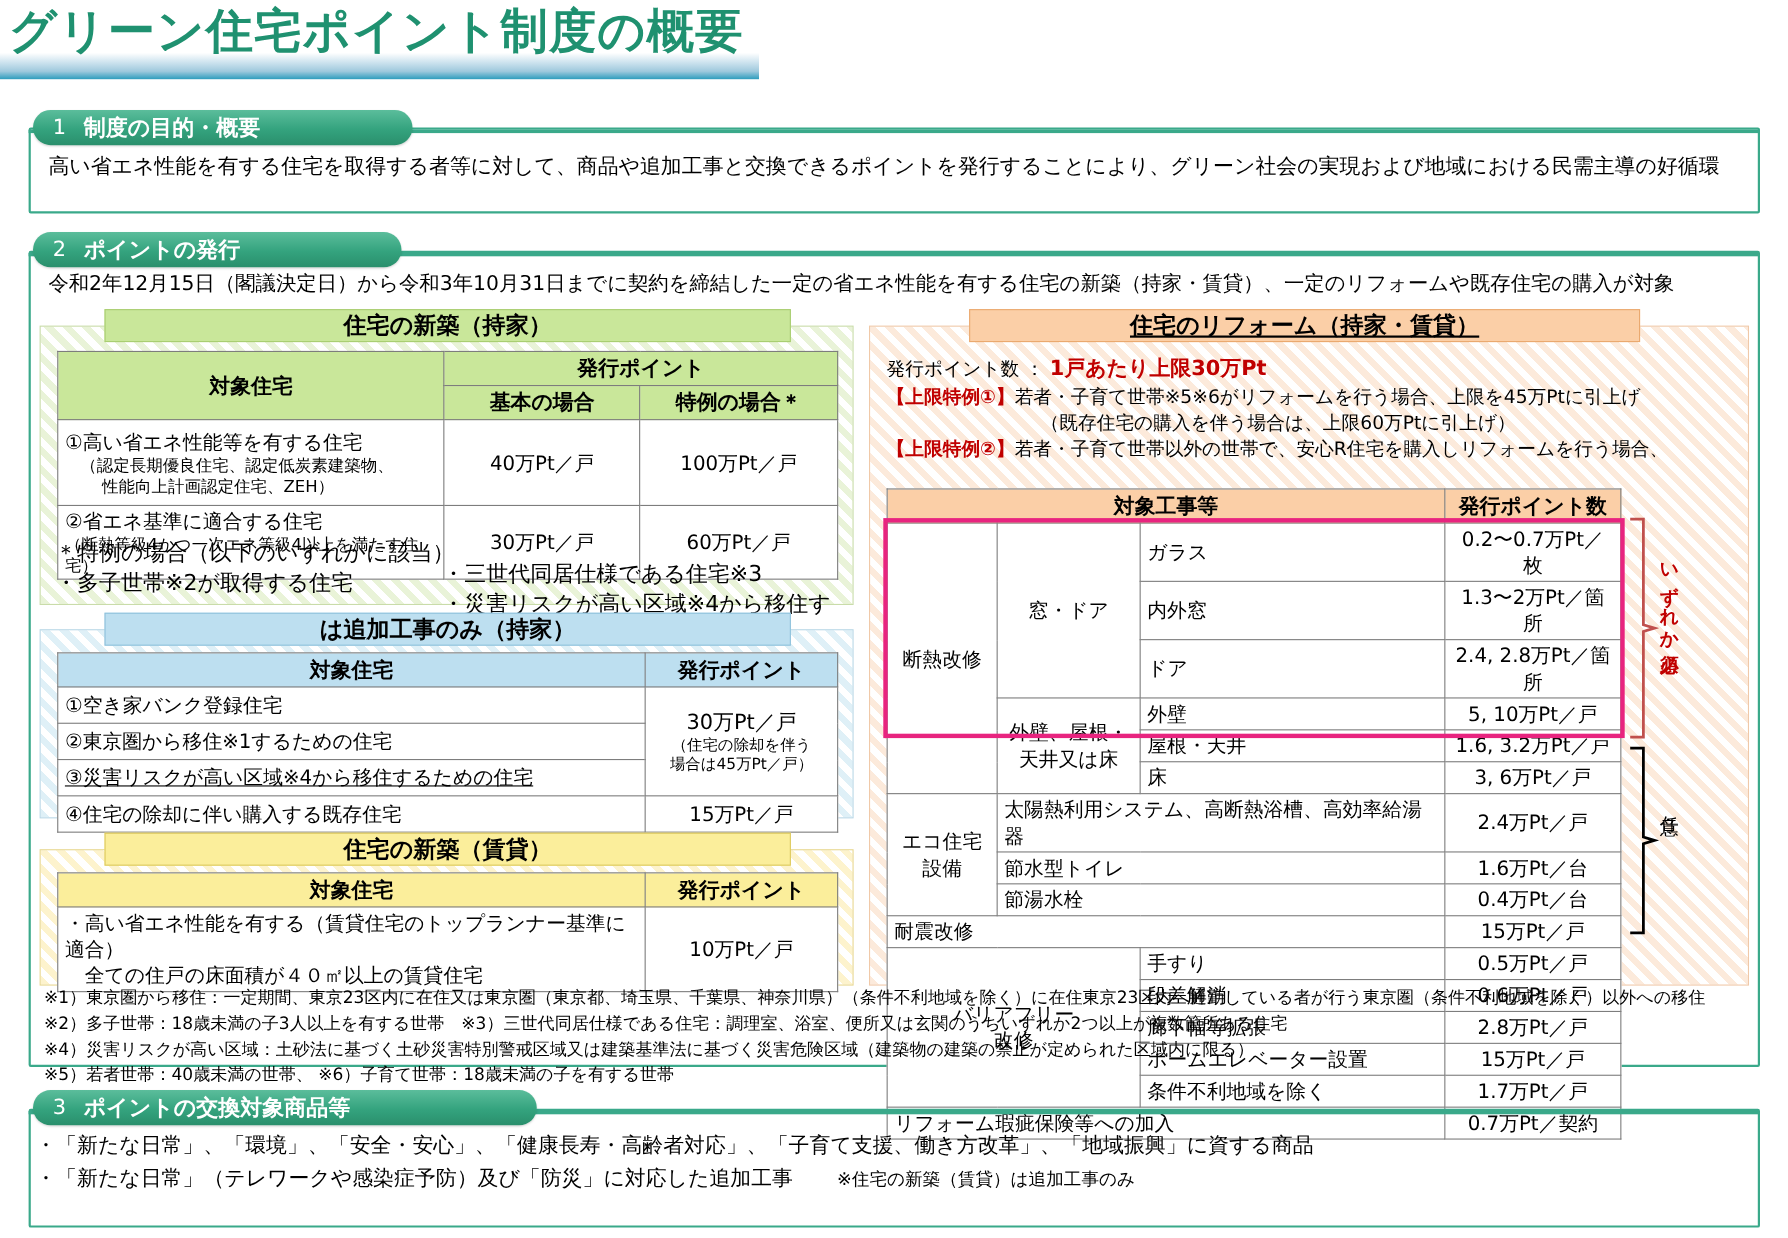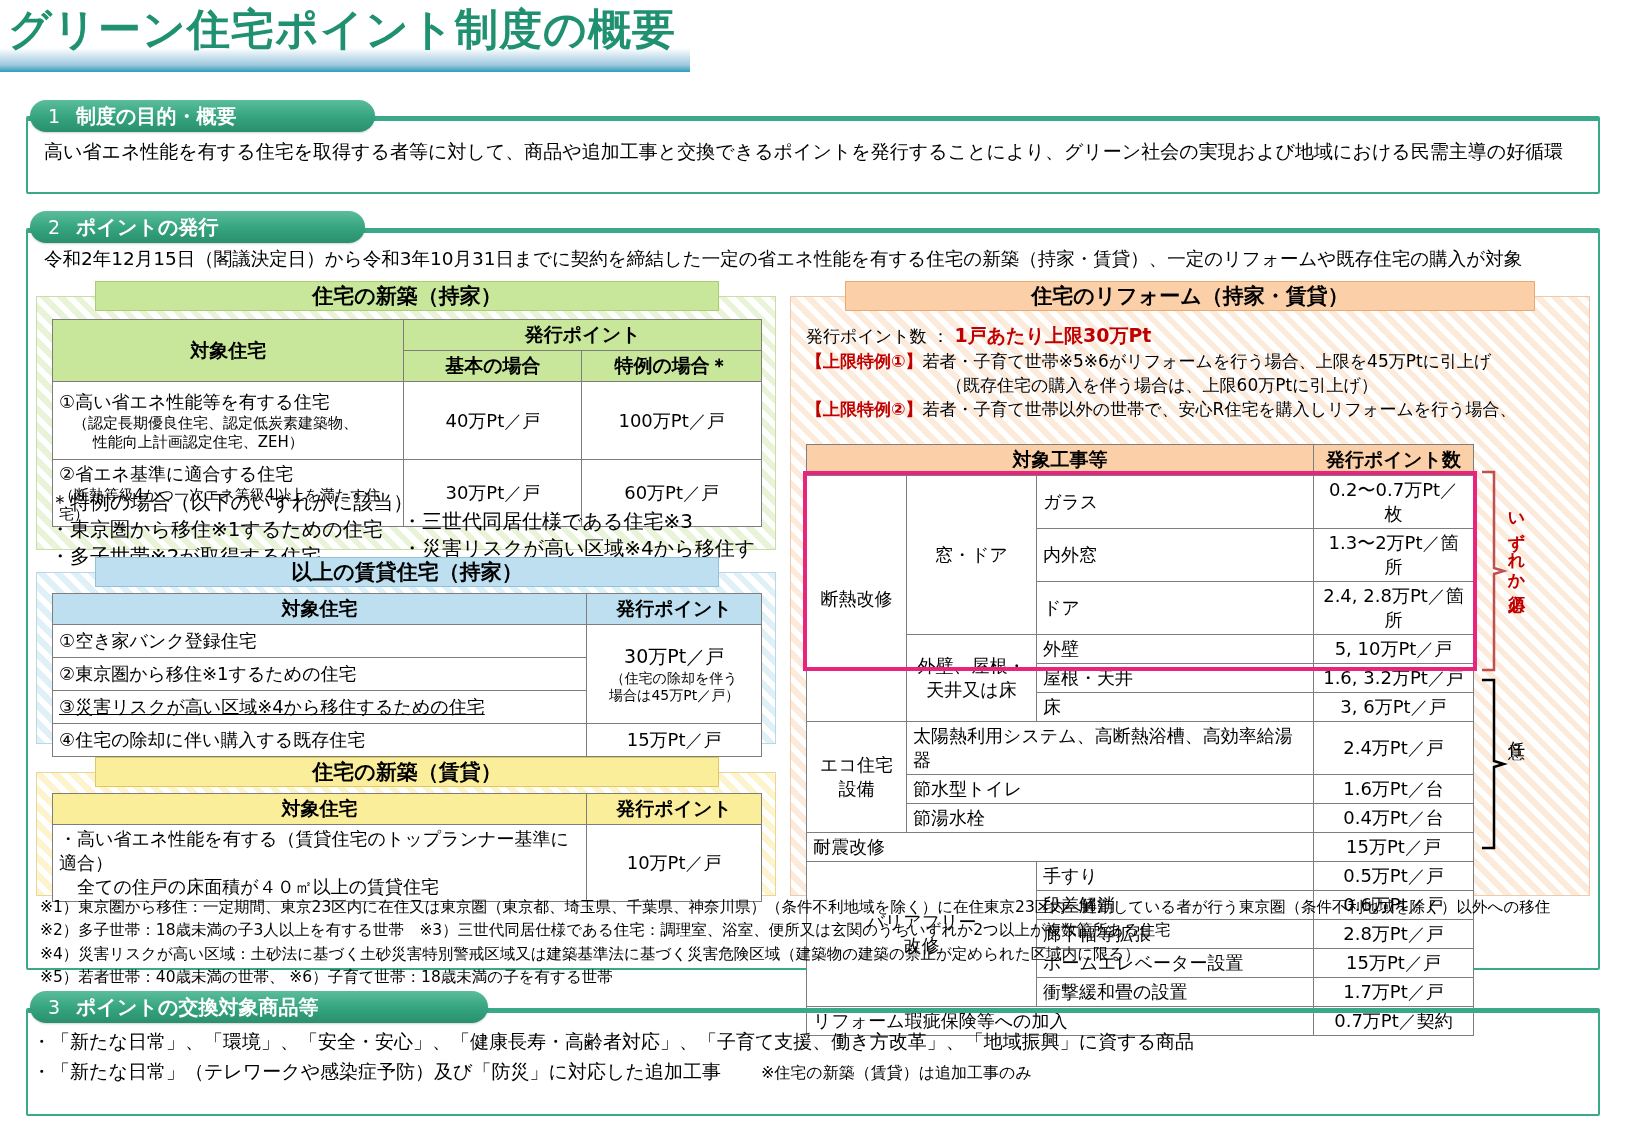--- a/index.html
+++ b/index.html
@@ -153,30 +153,29 @@
         <span class="sub">（断熱等級4かつ一次エネ等級4以上を満たす住宅）</span>
       </td>
       <td>30万Pt／戸</td>
       <td>60万Pt／戸</td>
     </tr>
   </tbody>
     </table>
 
   <div class="note" style="left:50px; top:489px; width:380px;">
     <div>＊特例の場合（以下のいずれかに該当）</div>
-    <div>・東京圏から移住※1するための住宅</div>
     <div>・多子世帯※2が取得する住宅</div>
   </div>
   <div class="note" style="left:402px; top:508px; width:370px;">
     <div>・三世代同居仕様である住宅※3</div>
     <div>・災害リスクが高い区域※4から移住するための住宅</div>
   </div>
 
   <div class="panel hatch-blue" style="left:36px; top:572px; width:740px; height:172px;"></div>
-  <div class="panel-title pt-blue" style="left:95px; top:557px; width:624px;">以上の賃貸住宅（持家）</div>
+  <div class="panel-title pt-blue" style="left:95px; top:557px; width:624px;">は追加工事のみ（持家）</div>
 
   <table class="tbl" style="left:52px; top:593px; width:710px;">
     <tbody>
         <tr>
       <td class="hd-blue" style="width:535px;">対象住宅</td>
       <td class="hd-blue" style="width:175px;">発行ポイント</td>
     </tr>
     <tr>
       <td class="tl" style="height:33px;">①空き家バンク登録住宅</td>
       <td rowspan="3">
@@ -211,21 +210,21 @@
       <td class="tl" style="height:62px;">
         <div>・高い省エネ性能を有する（賃貸住宅のトップランナー基準に適合）</div>
         <div>　全ての住戸の床面積が４０㎡以上の賃貸住宅</div>
       </td>
       <td>10万Pt／戸</td>
     </tr>
   </tbody>
     </table>
 
   <div class="panel hatch-orange" style="left:790px; top:296px; width:800px; height:600px;"></div>
-  <div class="panel-title pt-orange" style="left:845px; top:281px; width:690px;">住宅のリフォーム（持家・賃貸）</div>
+  <div class="panel-title pt-orange" style="left:881px; top:281px; width:610px;text-decoration:underline;">住宅のリフォーム（持家・賃貸）</div>
 
   <div class="note2" style="left:806px; top:322px; width:780px;">
     <div>
       <span>発行ポイント数 ：</span>
       <span class="redb" style="font-size:19px;">1戸あたり上限30万Pt</span>
     </div>
     <div>
       <span class="redb">【上限特例①】</span><span>若者・子育て世帯※5※6がリフォームを行う場合、上限を45万Ptに引上げ</span>
     </div>
     <div style="padding-left:140px;">（既存住宅の購入を伴う場合は、上限60万Ptに引上げ）</div>
@@ -303,21 +302,21 @@
     </tr>
     <tr>
       <td class="tl" style="height:26px;">廊下幅等拡張</td>
       <td>2.8万Pt／戸</td>
     </tr>
     <tr>
       <td class="tl" style="height:26px;">ホームエレベーター設置</td>
       <td>15万Pt／戸</td>
     </tr>
     <tr>
-      <td class="tl" style="height:26px;">衝撃緩和畳の設置</td>
+      <td class="tl" style="height:26px;">条件不利地域を除く</td>
       <td>1.7万Pt／戸</td>
     </tr>
 
     <tr>
       <td class="tl" colspan="3" style="height:26px;">リフォーム瑕疵保険等への加入</td>
       <td>0.7万Pt／契約</td>
     </tr>
   </tbody>
     </table>
 

